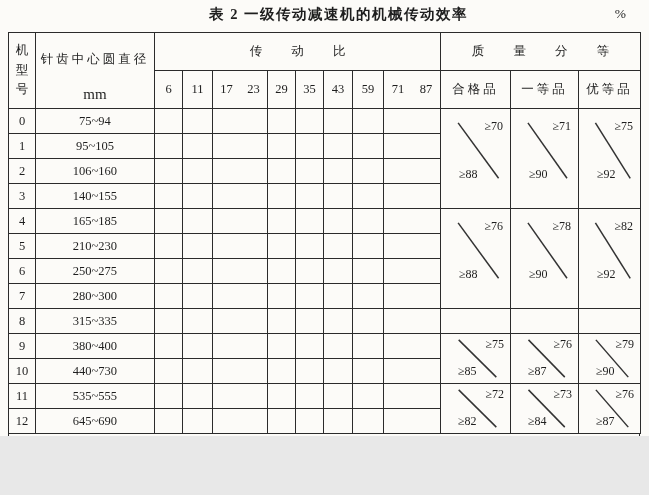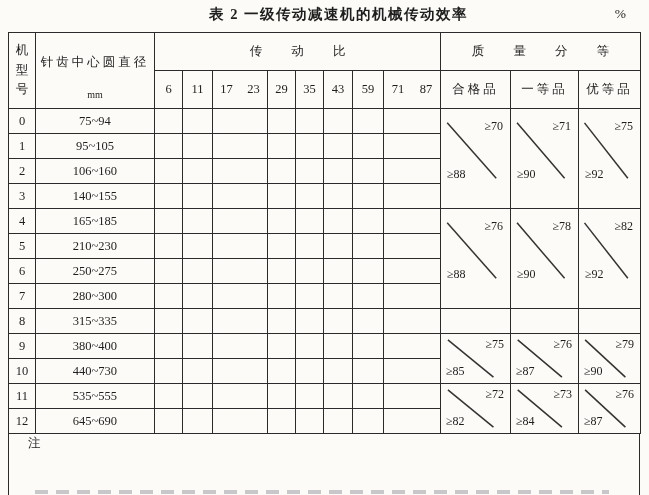--- a/index.html
+++ b/index.html
@@ -1,34 +1,34 @@
 <!DOCTYPE html>
 <html><head>
 <meta charset="utf-8">
 <style>
   html,body{margin:0;padding:0;}
   body{background:#e8e8e8;font-family:"Liberation Serif","DejaVu Serif",serif;color:#1e1e1e;}
-  .page{position:relative;width:649px;height:495px;background:#fcfbf8;overflow:hidden;margin:0 auto;
+  .page{position:relative;width:649px;height:436px;background:#fcfbf8;overflow:hidden;margin:0 auto;
         -webkit-font-smoothing:antialiased;}
   .titlebar{position:absolute;top:5px;left:0;width:100%;text-align:center;}
   .title{font-weight:bold;font-size:14.5px;letter-spacing:1.5px;display:inline-block;transform:translateX(14px);}
   .pct{position:absolute;top:6px;right:23px;font-size:13.5px;}
   table.main{position:absolute;left:8px;top:32px;width:632px;border-collapse:collapse;table-layout:fixed;}
   table.main th,table.main td{border:1px solid #2b2b2b;padding:0;text-align:center;vertical-align:middle;
         font-weight:normal;font-size:12.5px;overflow:hidden;}
   tr.h1{height:38px;} tr.h2{height:38px;} tr.body-row{height:25px;}
   .vert{white-space:pre-line;line-height:1.55;font-size:12.5px;}
   .dia-h{font-size:12.5px;letter-spacing:3px;margin-top:12px;}
-  .dia-u{font-size:10px;margin-top:18px;letter-spacing:0;}
+  .dia-u{font-size:15px;margin-top:18px;letter-spacing:0;}
   th.spread{letter-spacing:13px;text-indent:13px;font-size:13px;}
   th.gname{letter-spacing:3px;font-size:12.5px;}
   th.num-th{font-size:12.5px;}
   .pair{display:flex;justify-content:space-around;align-items:center;}
   td.qtd{position:relative;padding:0;}
-  .qcell{position:absolute;inset:0;}
+  .qcell{position:absolute;inset:0;margin-left:12px;}
   .qcell svg{position:absolute;inset:0;width:100%;height:100%;}
   .q-above,.q-below{position:absolute;font-size:12px;white-space:nowrap;}
   .qcell.tall .q-above{top:10px;right:7px;}
   .qcell.tall .q-below{top:58px;left:6px;text-align:right;}
   .qcell.short .q-above{top:3px;right:6px;}
   .qcell.short .q-below{bottom:4px;left:5px;}
   .notes{position:absolute;left:8px;top:433px;width:632px;height:62px;border-left:1px solid #2b2b2b;
          border-right:1px solid #2b2b2b;box-sizing:border-box;padding:2px 0 0 19px;font-size:12.5px;line-height:1.38;}
   .note-line{letter-spacing:1px;}
   .smudge{position:absolute;left:26px;right:30px;bottom:1px;height:4px;opacity:.45;filter:blur(.6px);

